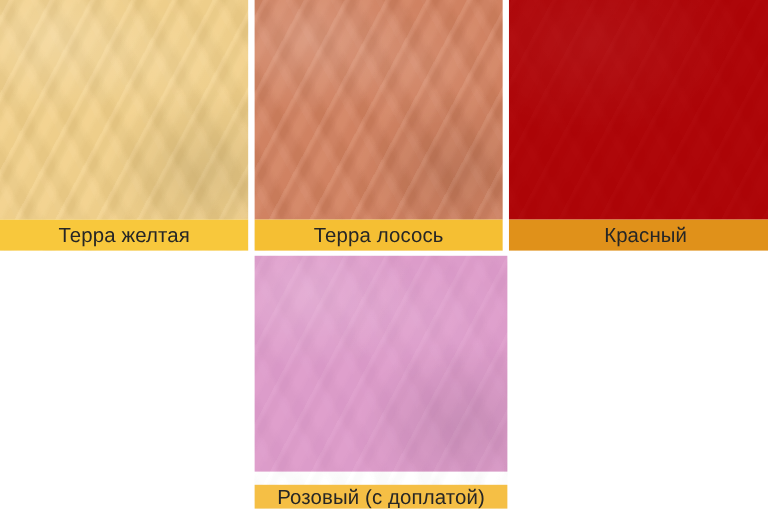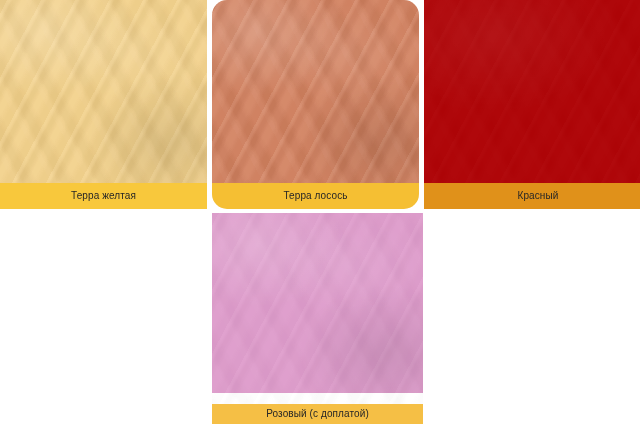--- a/index.html
+++ b/index.html
@@ -85,29 +85,29 @@
 
   .swatch-label {
     position: absolute;
     left: 0;
     right: 0;
     bottom: 0;
     display: flex;
     align-items: center;
     justify-content: center;
     color: #262626;
-    font-size: 10px;
+    font-size: 17px;
     line-height: 1;
     letter-spacing: 0.1px;
     white-space: nowrap;
   }
 
   
   #swatch-terra-yellow  { left: 0px;   top: 0px;   width: 207px; height: 209px; }
-  #swatch-terra-salmon  { left: 212px; top: 0px;   width: 207px; height: 209px; border-radius: 15px; }
+  #swatch-terra-salmon  { left: 212px; top: 0px;   width: 207px; height: 209px; }
   #swatch-red           { left: 424px; top: 0px;   width: 216px; height: 209px; padding-left: 12px; }
   #swatch-pink          { left: 212px; top: 213px; width: 211px; height: 211px; }
 
   #swatch-terra-yellow .swatch-sample,
   #swatch-terra-salmon .swatch-sample,
   #swatch-red .swatch-sample { bottom: 26px; }
   #swatch-pink .swatch-sample { bottom: 31px; }
 
   #swatch-terra-yellow .swatch-label,
   #swatch-terra-salmon .swatch-label,

